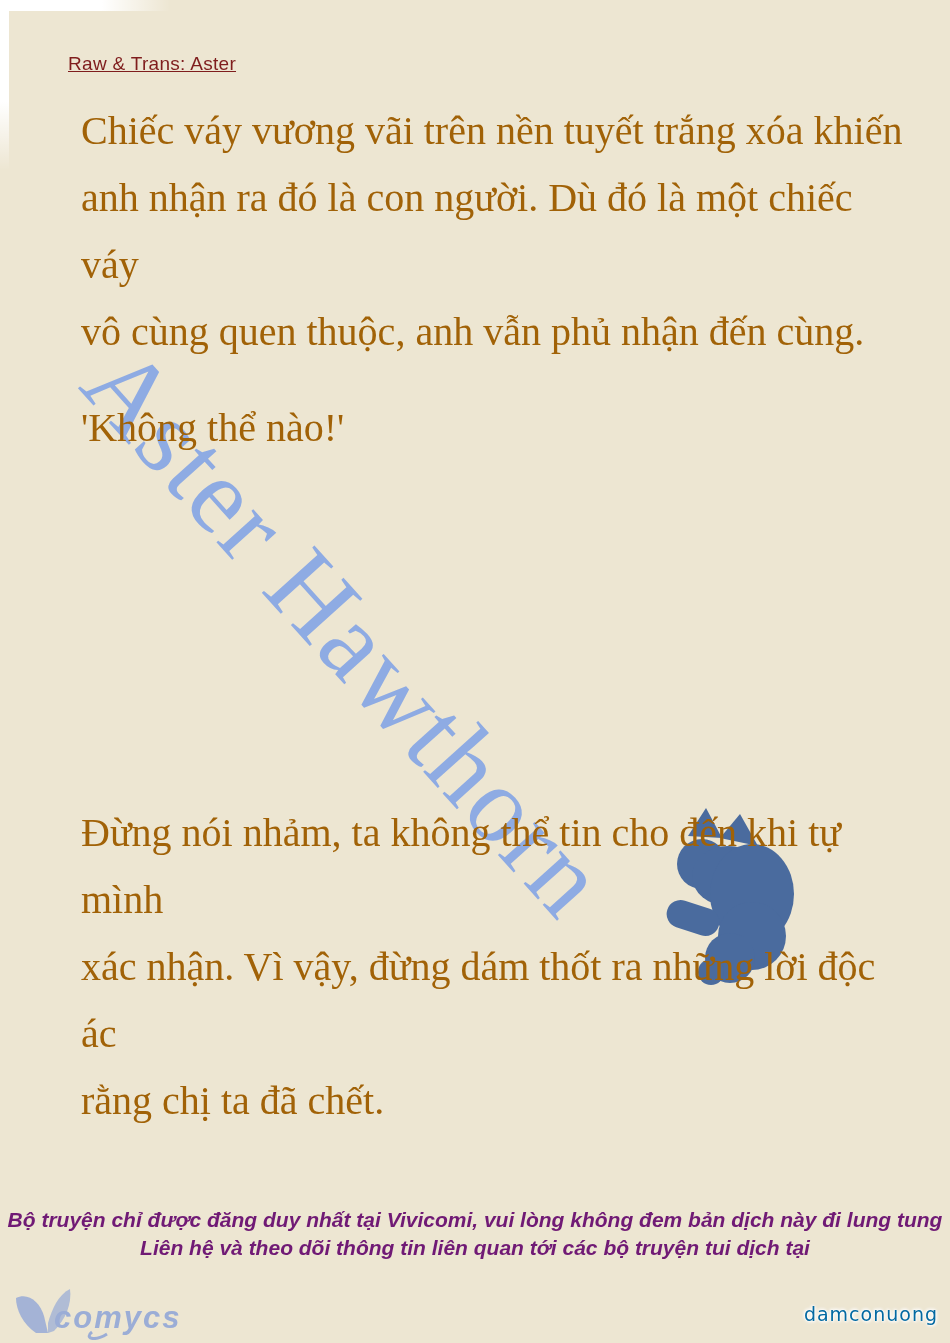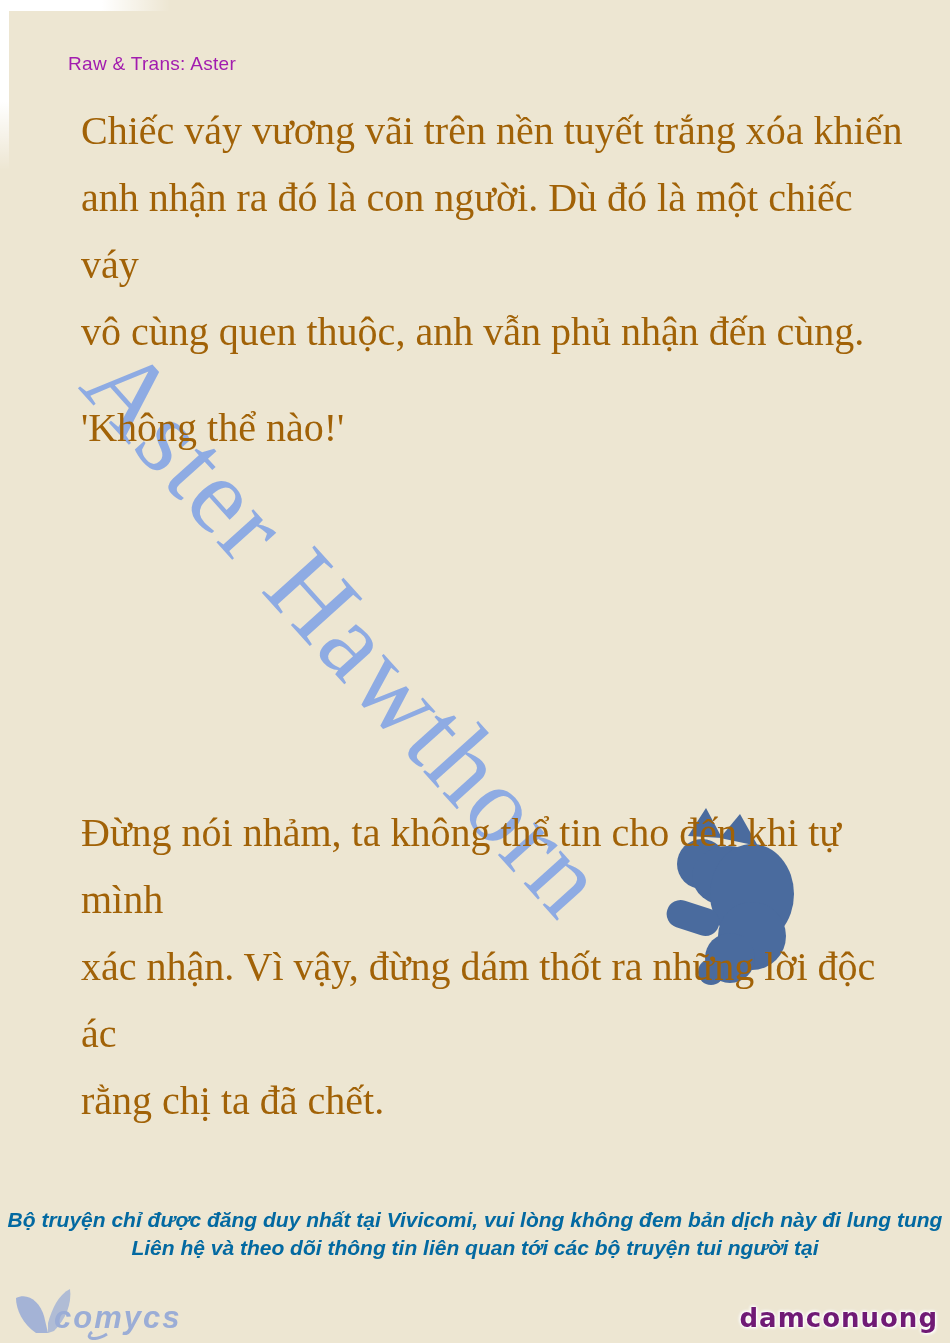--- a/index.html
+++ b/index.html
@@ -11,21 +11,21 @@
     font-family:"Liberation Serif", serif;
   }
   .edge-left{position:absolute;left:0;top:0;width:9px;height:170px;
     background:linear-gradient(to bottom,#ffffff 60%,rgba(255,255,255,0));}
   .edge-top{position:absolute;left:0;top:0;width:170px;height:11px;
     background:linear-gradient(to right,#ffffff 60%,rgba(255,255,255,0));}
 
   .credit{
     position:absolute;left:68px;top:53px;
     font-family:"Liberation Sans", sans-serif;
-    font-size:19px;color:#a21caf;letter-spacing:.3px;
+    font-size:19px;color:#7f1d1d;letter-spacing:.3px;text-decoration:underline;
   }
   .para{
     position:absolute;left:66px;width:822px;
     font-size:40px;line-height:67px;color:#a16207;
     white-space:pre-line;
     z-index:3;
     margin-left:15px;
   }
   .para.italic{}
   .p1{top:97px;}
@@ -49,31 +49,31 @@
   .cat{
     position:absolute;left:666px;top:806px;width:134px;height:188px;
     z-index:2;
   }
   .footer{
     position:absolute;left:0;top:1206px;width:950px;
     text-align:center;
     font-family:"Liberation Sans", sans-serif;
     font-weight:bold;font-style:italic;
     font-size:21px;line-height:28px;
-    color:#0369a1;
+    color:#701a75;
     z-index:3;
   }
   .logo{
     position:absolute;left:12px;top:1286px;z-index:3;
   }
   .sitetag{
     position:absolute;right:12px;top:1303px;
     font-family:"DejaVu Sans", sans-serif;
-    font-weight:bold;font-size:26px;letter-spacing:1px;
-    color:#701a75;
+    font-weight:normal;font-size:19px;letter-spacing:1px;
+    color:#0369a1;
     text-shadow:0 0 2px #ffffff,0 0 4px #ffffff,1px 1px 3px #ffffff,-1px -1px 3px #ffffff;
     z-index:3;
   }
 </style>
 </head>
 <body>
 
 <div class="page">
 
   <div class="edge-top"></div>
@@ -100,21 +100,21 @@
   <div class="para p1">Chiếc váy vương vãi trên nền tuyết trắng xóa khiến
 anh nhận ra đó là con người. Dù đó là một chiếc váy
 vô cùng quen thuộc, anh vẫn phủ nhận đến cùng.</div>
   <div class="para p2">'Không thể nào!'</div>
   <div class="para p4 italic">Đừng nói nhảm, ta không thể tin cho đến khi tự mình
 xác nhận. Vì vậy, đừng dám thốt ra những lời độc ác
 rằng chị ta đã chết.</div>
 
   <div class="footer">
     <div>Bộ truyện chỉ được đăng duy nhất tại Vivicomi, vui lòng không đem bản dịch này đi lung tung</div>
-    <div>Liên hệ và theo dõi thông tin liên quan tới các bộ truyện tui người tại</div>
+    <div>Liên hệ và theo dõi thông tin liên quan tới các bộ truyện tui dịch tại</div>
   </div>
 
   <svg class="logo" width="180" height="54" viewBox="0 0 180 54" xmlns="http://www.w3.org/2000/svg">
     <g fill="#9badd6">
       <path d="M4,12 C16,6 28,16 32,30 L36,47 L24,47 C11,38 4,24 4,12 Z" opacity="0.9"></path>
       <path d="M58,3 C46,9 40,23 36,37 L36,47 L42,45 C54,33 60,17 58,3 Z" opacity="0.75"></path>
     </g>
     <text x="42" y="42" font-family="Liberation Sans, sans-serif" font-style="italic" font-weight="bold" font-size="31" letter-spacing="2" fill="#9badd6">comycs</text>
     <path d="M95,48 C82,56 72,52 80,46" stroke="#9badd6" stroke-width="3" fill="none"></path>
   </svg>

